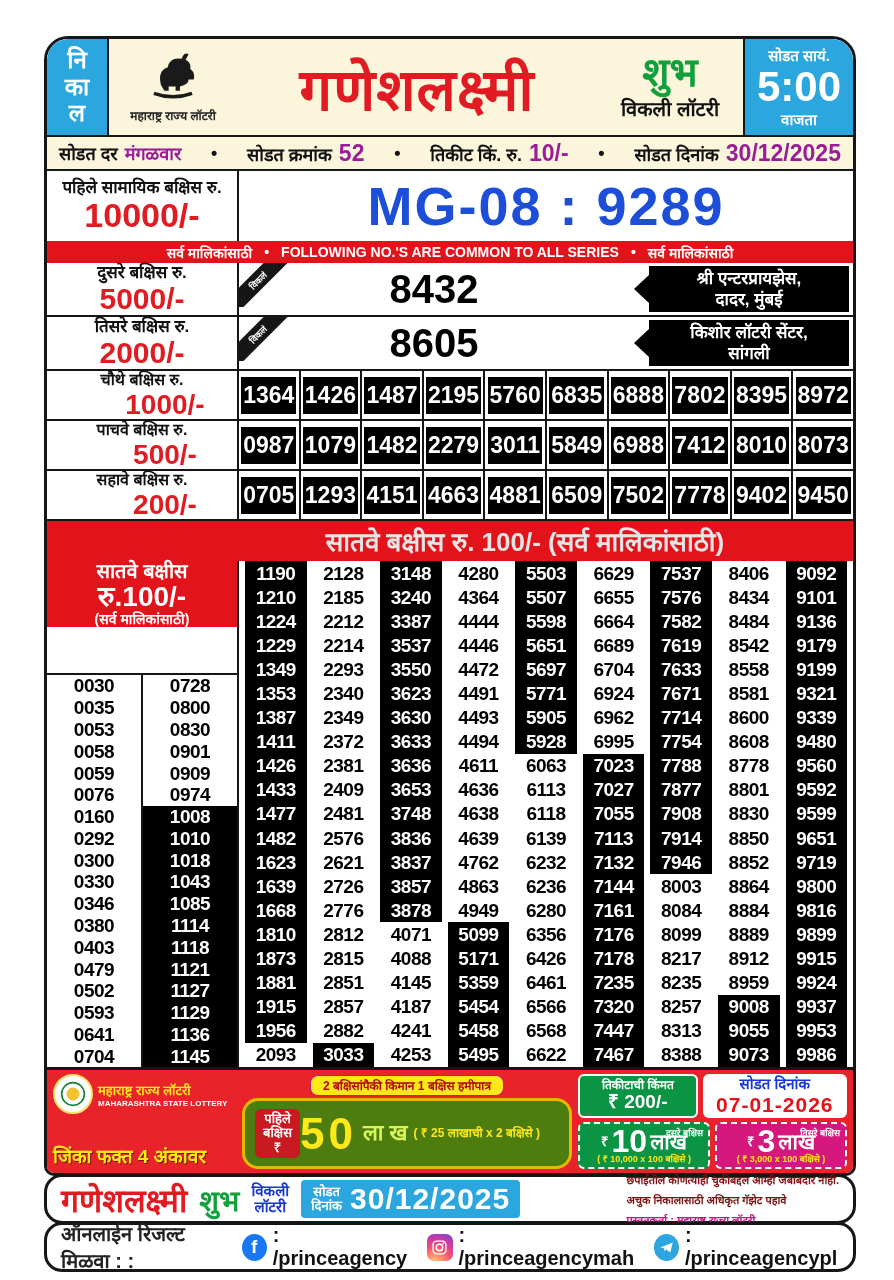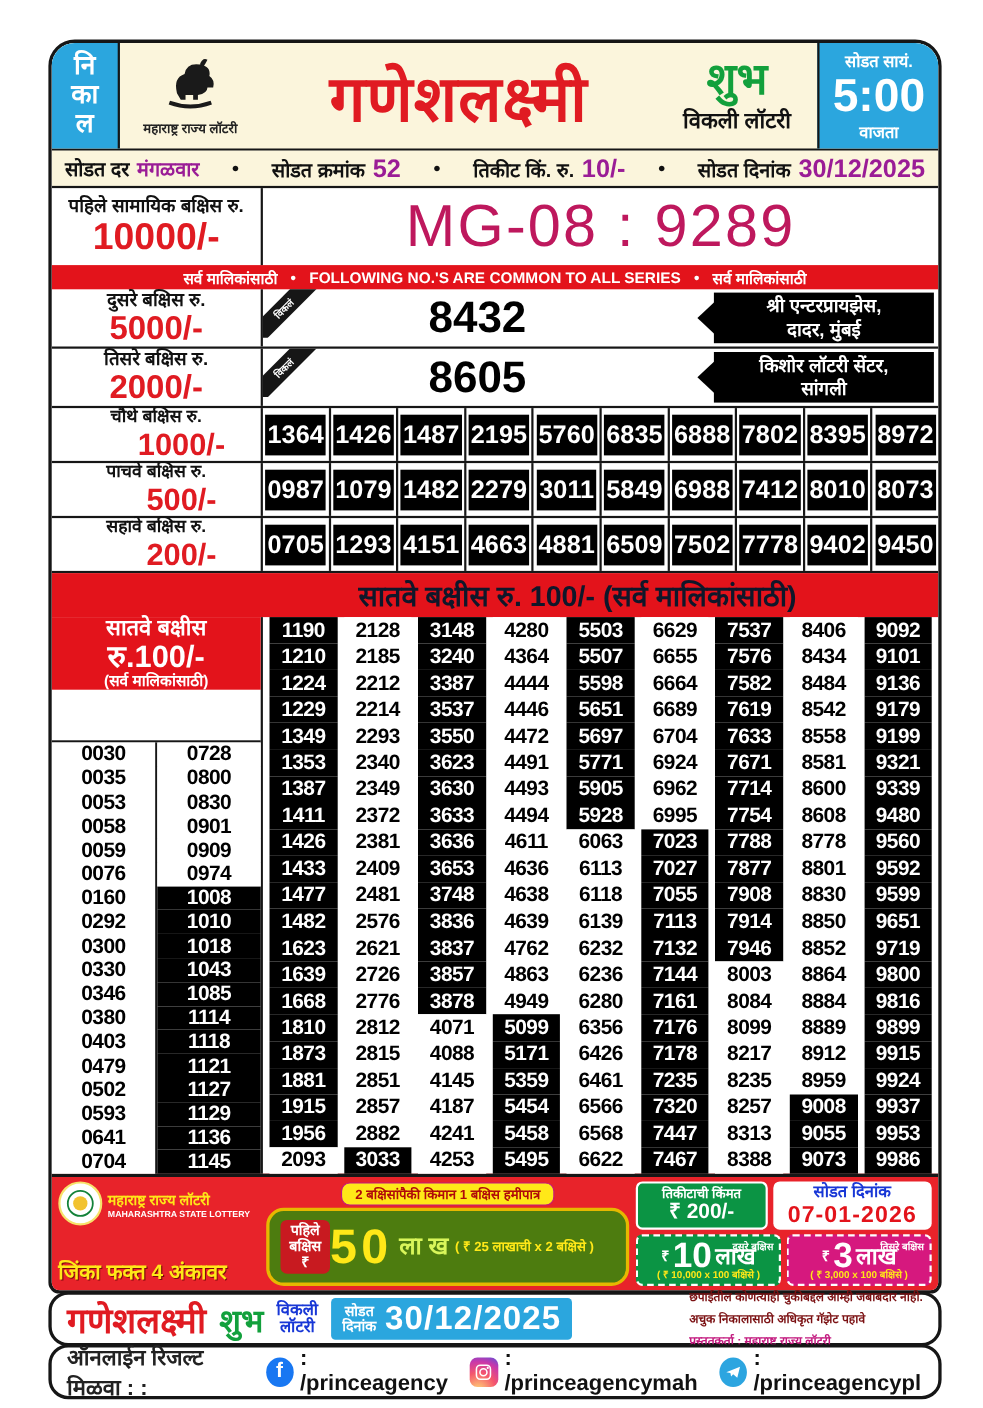--- a/index.html
+++ b/index.html
@@ -36,21 +36,21 @@
   .bullet { color:#111; font-size:18px; }
 
   
   .label-cell { width:192px; border-right:2px solid #161616; display:flex; flex-direction:column;
                 align-items:center; justify-content:center; text-align:center; }
   .label-txt { font-size:17px; font-weight:bold; color:#111; line-height:1.15; }
   .amount-txt { color:#E01B22; font-weight:bold; font-size:30px; line-height:1.05; }
   .p1-row { height:70px; display:flex; }
   .p1-row .amount-txt { font-size:34px; }
   .p1-number { flex:1; display:flex; align-items:center; justify-content:center;
-               font-size:54px; font-weight:normal; color:#be185d; letter-spacing:2px; }
+               font-size:54px; font-weight:bold; color:#1d4ed8; letter-spacing:2px; }
   .common-band { height:22px; background:#E3131B; color:#fff; display:flex; align-items:center;
                  justify-content:center; gap:12px; font-weight:bold; font-size:14px; }
   .p23-row { height:54px; display:flex; border-bottom:2px solid #161616; }
   .p23-number-cell { flex:1; position:relative; display:flex; align-items:center; justify-content:center;
                      font-size:40px; font-weight:bold; color:#000; }
   .ribbon { position:absolute; left:0; top:0; width:56px; height:44px; overflow:hidden; }
   .ribbon span { position:absolute; left:-26px; top:9px; width:90px; transform:rotate(-45deg);
                  background:#161616; color:#fff; font-size:9px; font-weight:bold; text-align:center; padding:2px 0; }
   .seller-box { width:200px; background:#000; color:#fff; margin:3px 4px 3px 20px; position:relative;
                 display:flex; flex-direction:column; align-items:center; justify-content:center;
@@ -60,21 +60,21 @@
 
   .p456-row { height:50px; display:flex; border-bottom:2px solid #161616; }
   .p456-row .label-txt { font-size:16px; }
   .p456-row .amount-txt { font-size:28px;margin-left:46px; }
   .nums { flex:1; display:flex; }
   .num-cell { flex:1; border-left:2px solid #161616; display:flex; align-items:center; justify-content:center; }
   .num-cell:first-child { border-left:none; }
   .num-box { background:#000; color:#fff; font-weight:bold; font-size:23px; padding:5px 2px; min-width:53px; text-align:center; }
 
   
-  .p7-banner { height:40px; background:#E3131B; color:#0f172a; display:flex; align-items:center;
+  .p7-banner { height:40px; background:#E3131B; color:#e5e5e5; display:flex; align-items:center;
                justify-content:center; padding-left:150px; font-size:26px; font-weight:bold; }
   .p7-body { display:flex; height:506px; }
   .p7-left { width:192px; display:flex; flex-direction:column; border-right:2px solid #161616;gap:46px; }
   .p7-sidelabel { height:66px; background:#E3131B; color:#fff; display:flex; flex-direction:column;
                   align-items:center; justify-content:center; line-height:1.05; }
   .p7-sl1 { font-size:20px; font-weight:bold; }
   .p7-sl2 { font-size:28px; font-weight:bold; }
   .p7-sl3 { font-size:14px; font-weight:bold; }
   .p7-leftcols { flex:1; display:flex; border-top:2px solid #161616; }
   .p7-leftcols .p7-col { border-right:2px solid #161616; }

